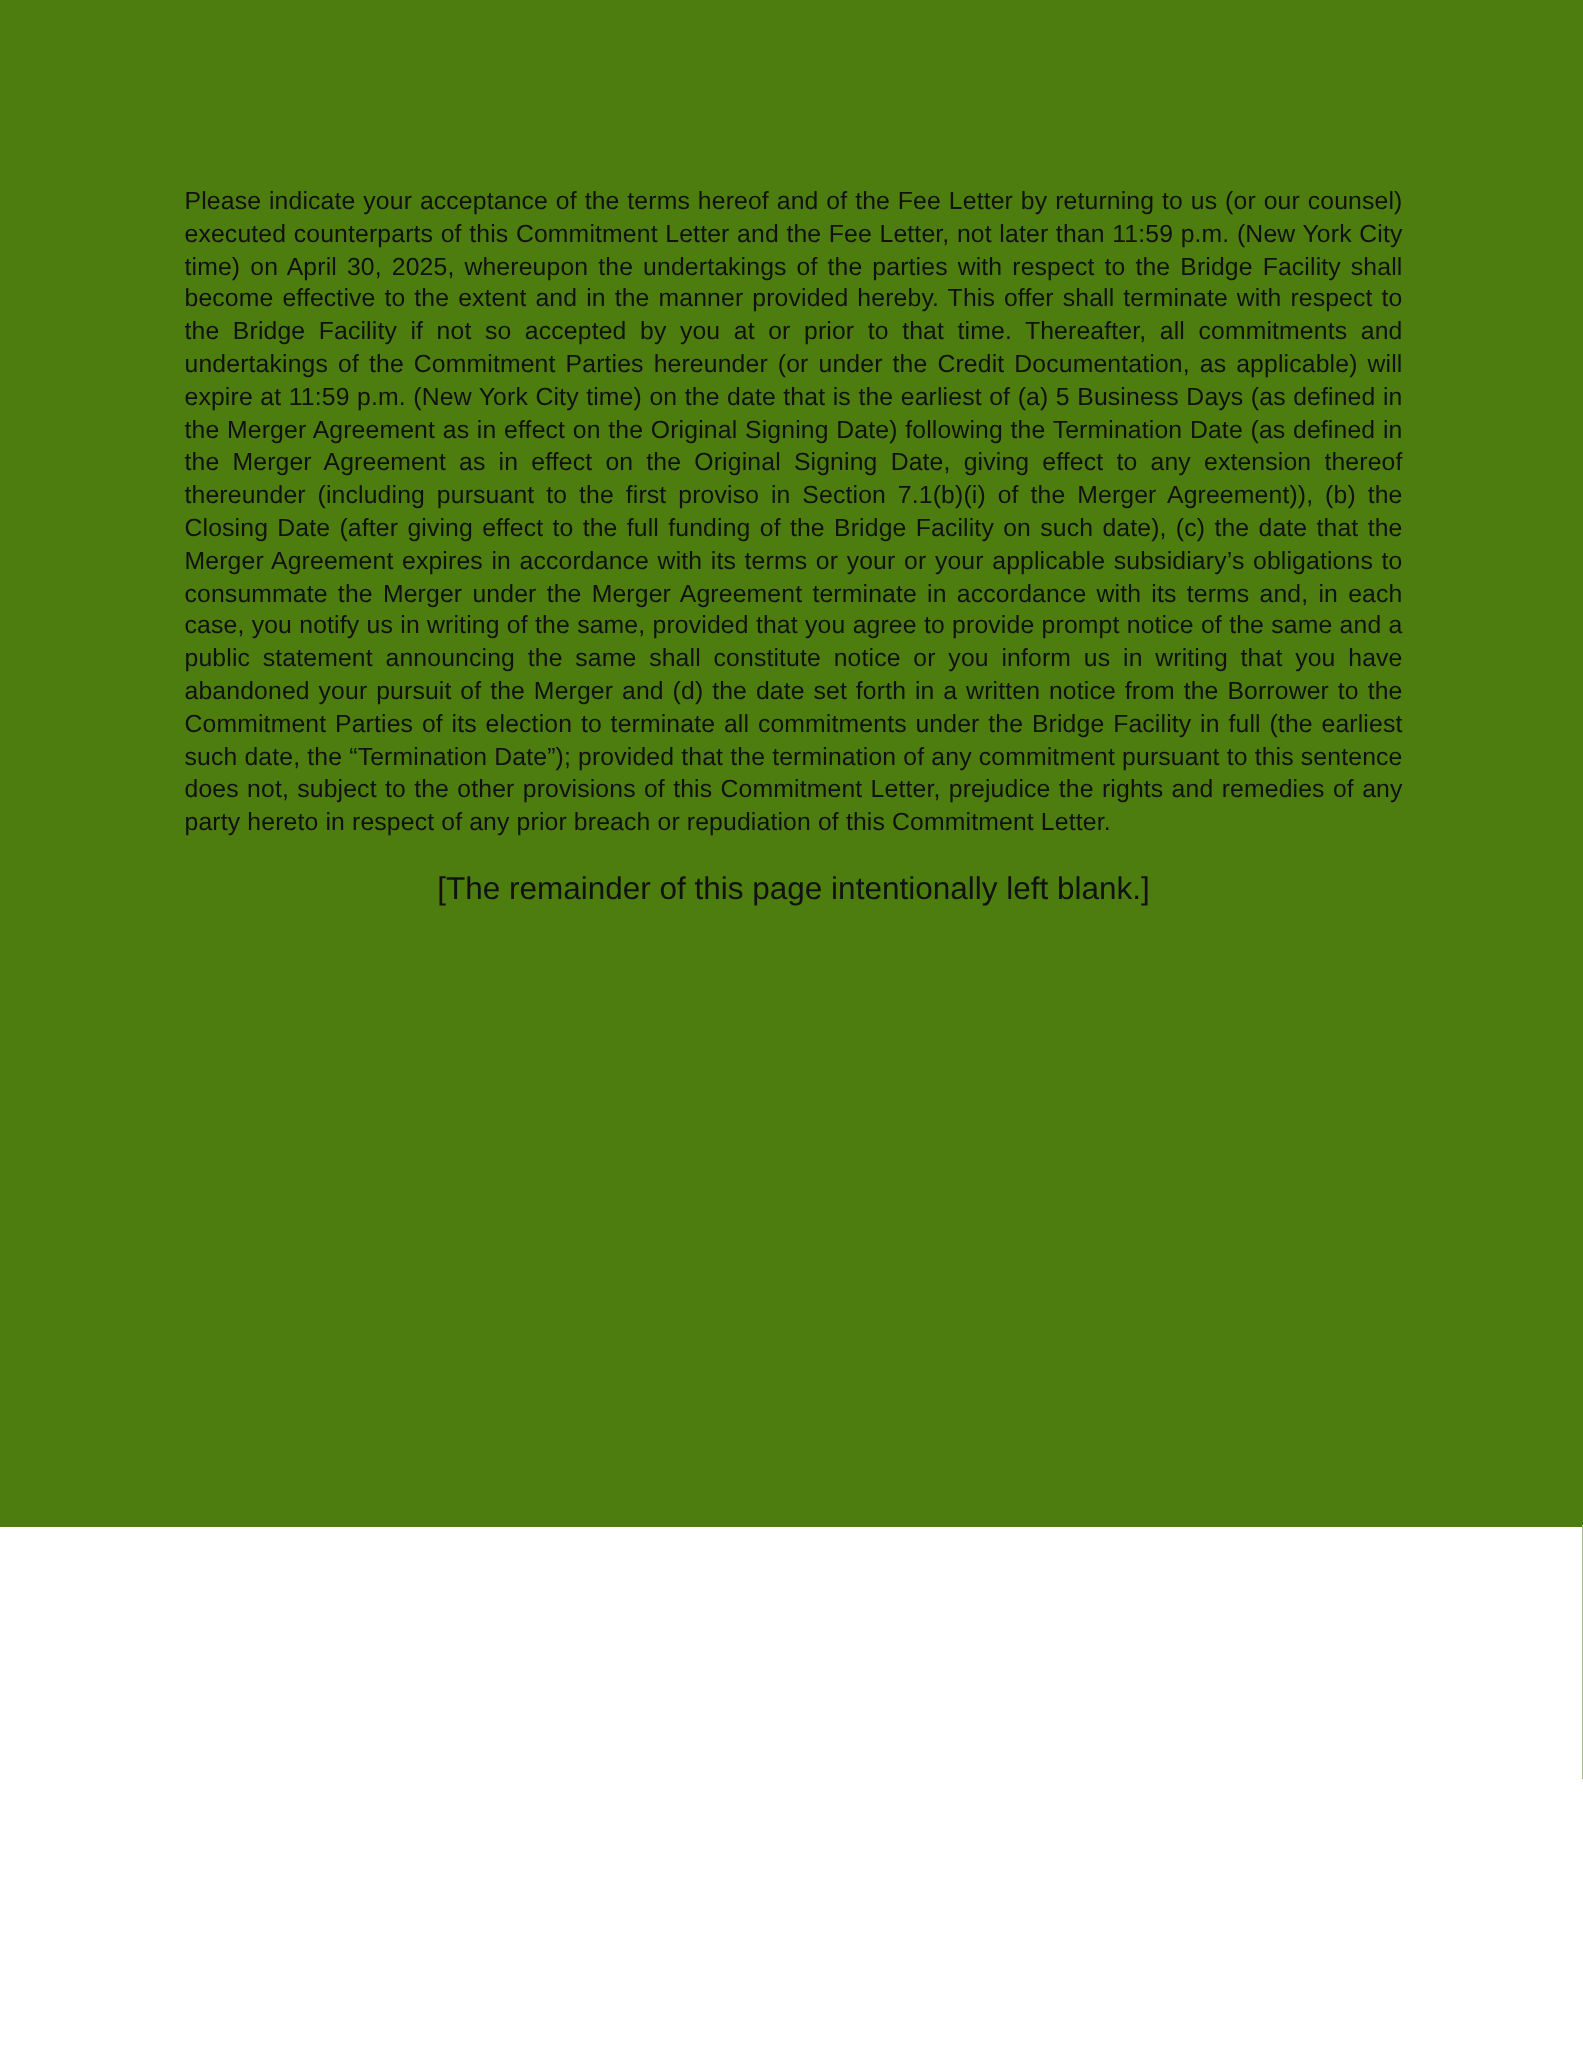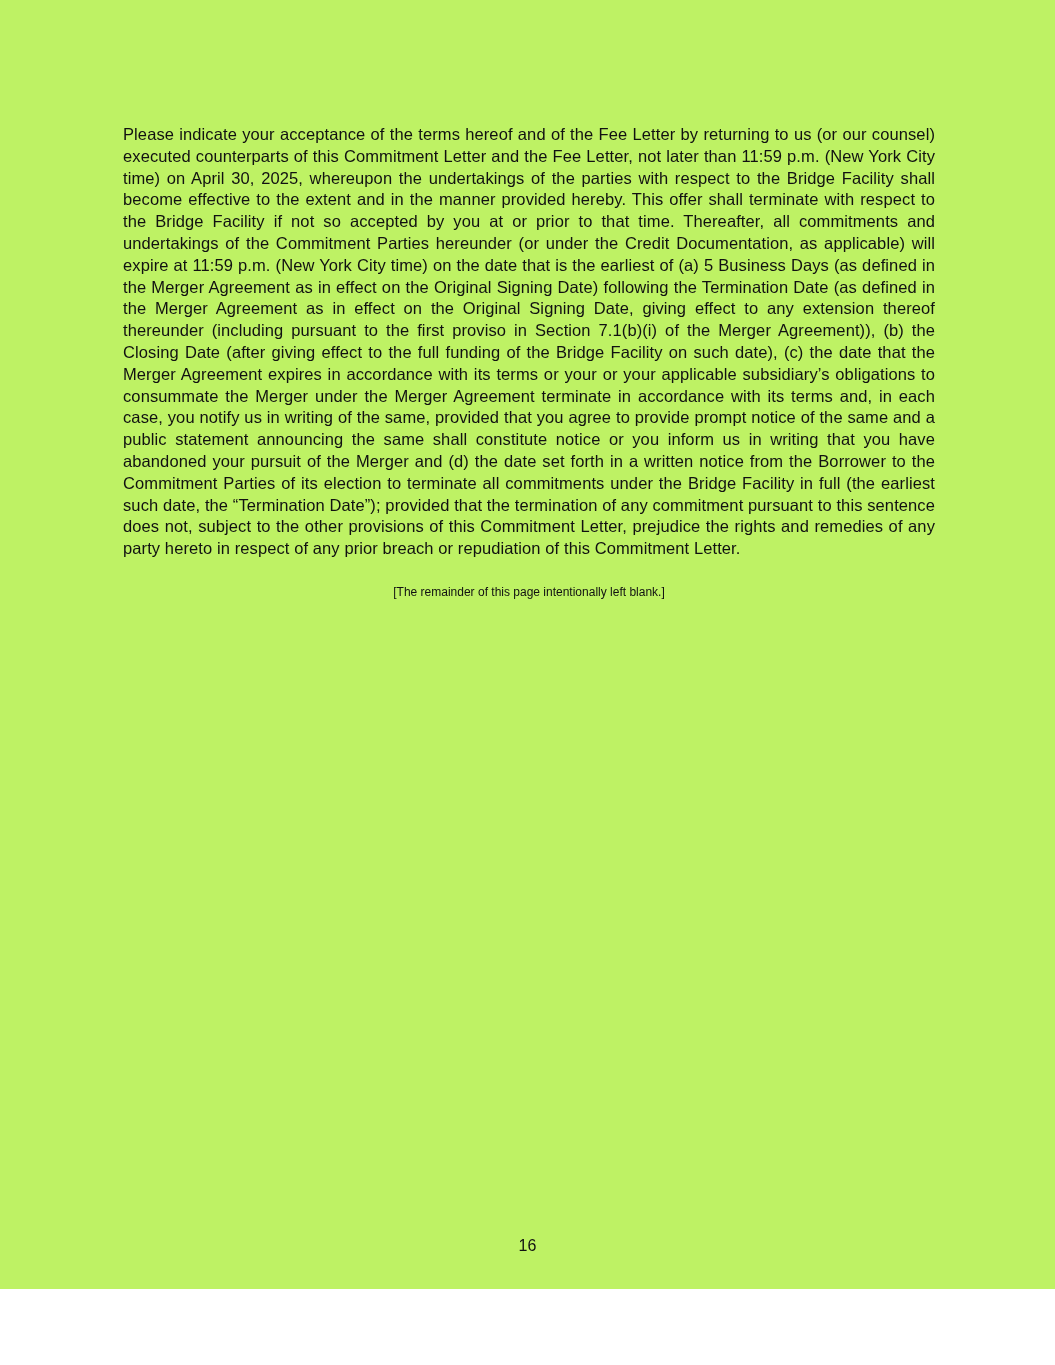--- a/index.html
+++ b/index.html
@@ -3,22 +3,22 @@
 <meta charset="utf-8">
 <style>
   html, body {
     margin: 0;
     padding: 0;
     background: #ffffff;
   }
   .page {
     position: relative;
     width: 1055px;
-    height: 1289px;
-    background: #bef264;
+    height: 1018px;
+    background: #4d7c0f;
     font-family: "Liberation Sans", sans-serif;
     color: #111111;
     overflow: hidden;
   }
   .content {
     position: absolute;
     left: 123px;
     top: 124px;
     width: 812px;
   }
@@ -26,21 +26,21 @@
     font-size: 16.5px;
     line-height: 21.8px;
     text-align: justify;
     text-justify: inter-word;
     color: #111111;
     margin: 0;
     letter-spacing: 0.1px;
   }
   .blank-notice {
     margin-top: 22px;
-    font-size: 12px;
+    font-size: 21px;
     line-height: 21.8px;
     text-align: center;
     color: #111111;
   }
   .page-number {
     position: absolute;
     top: 1237px;
     left: 0;
     width: 100%;
     text-align: center;

